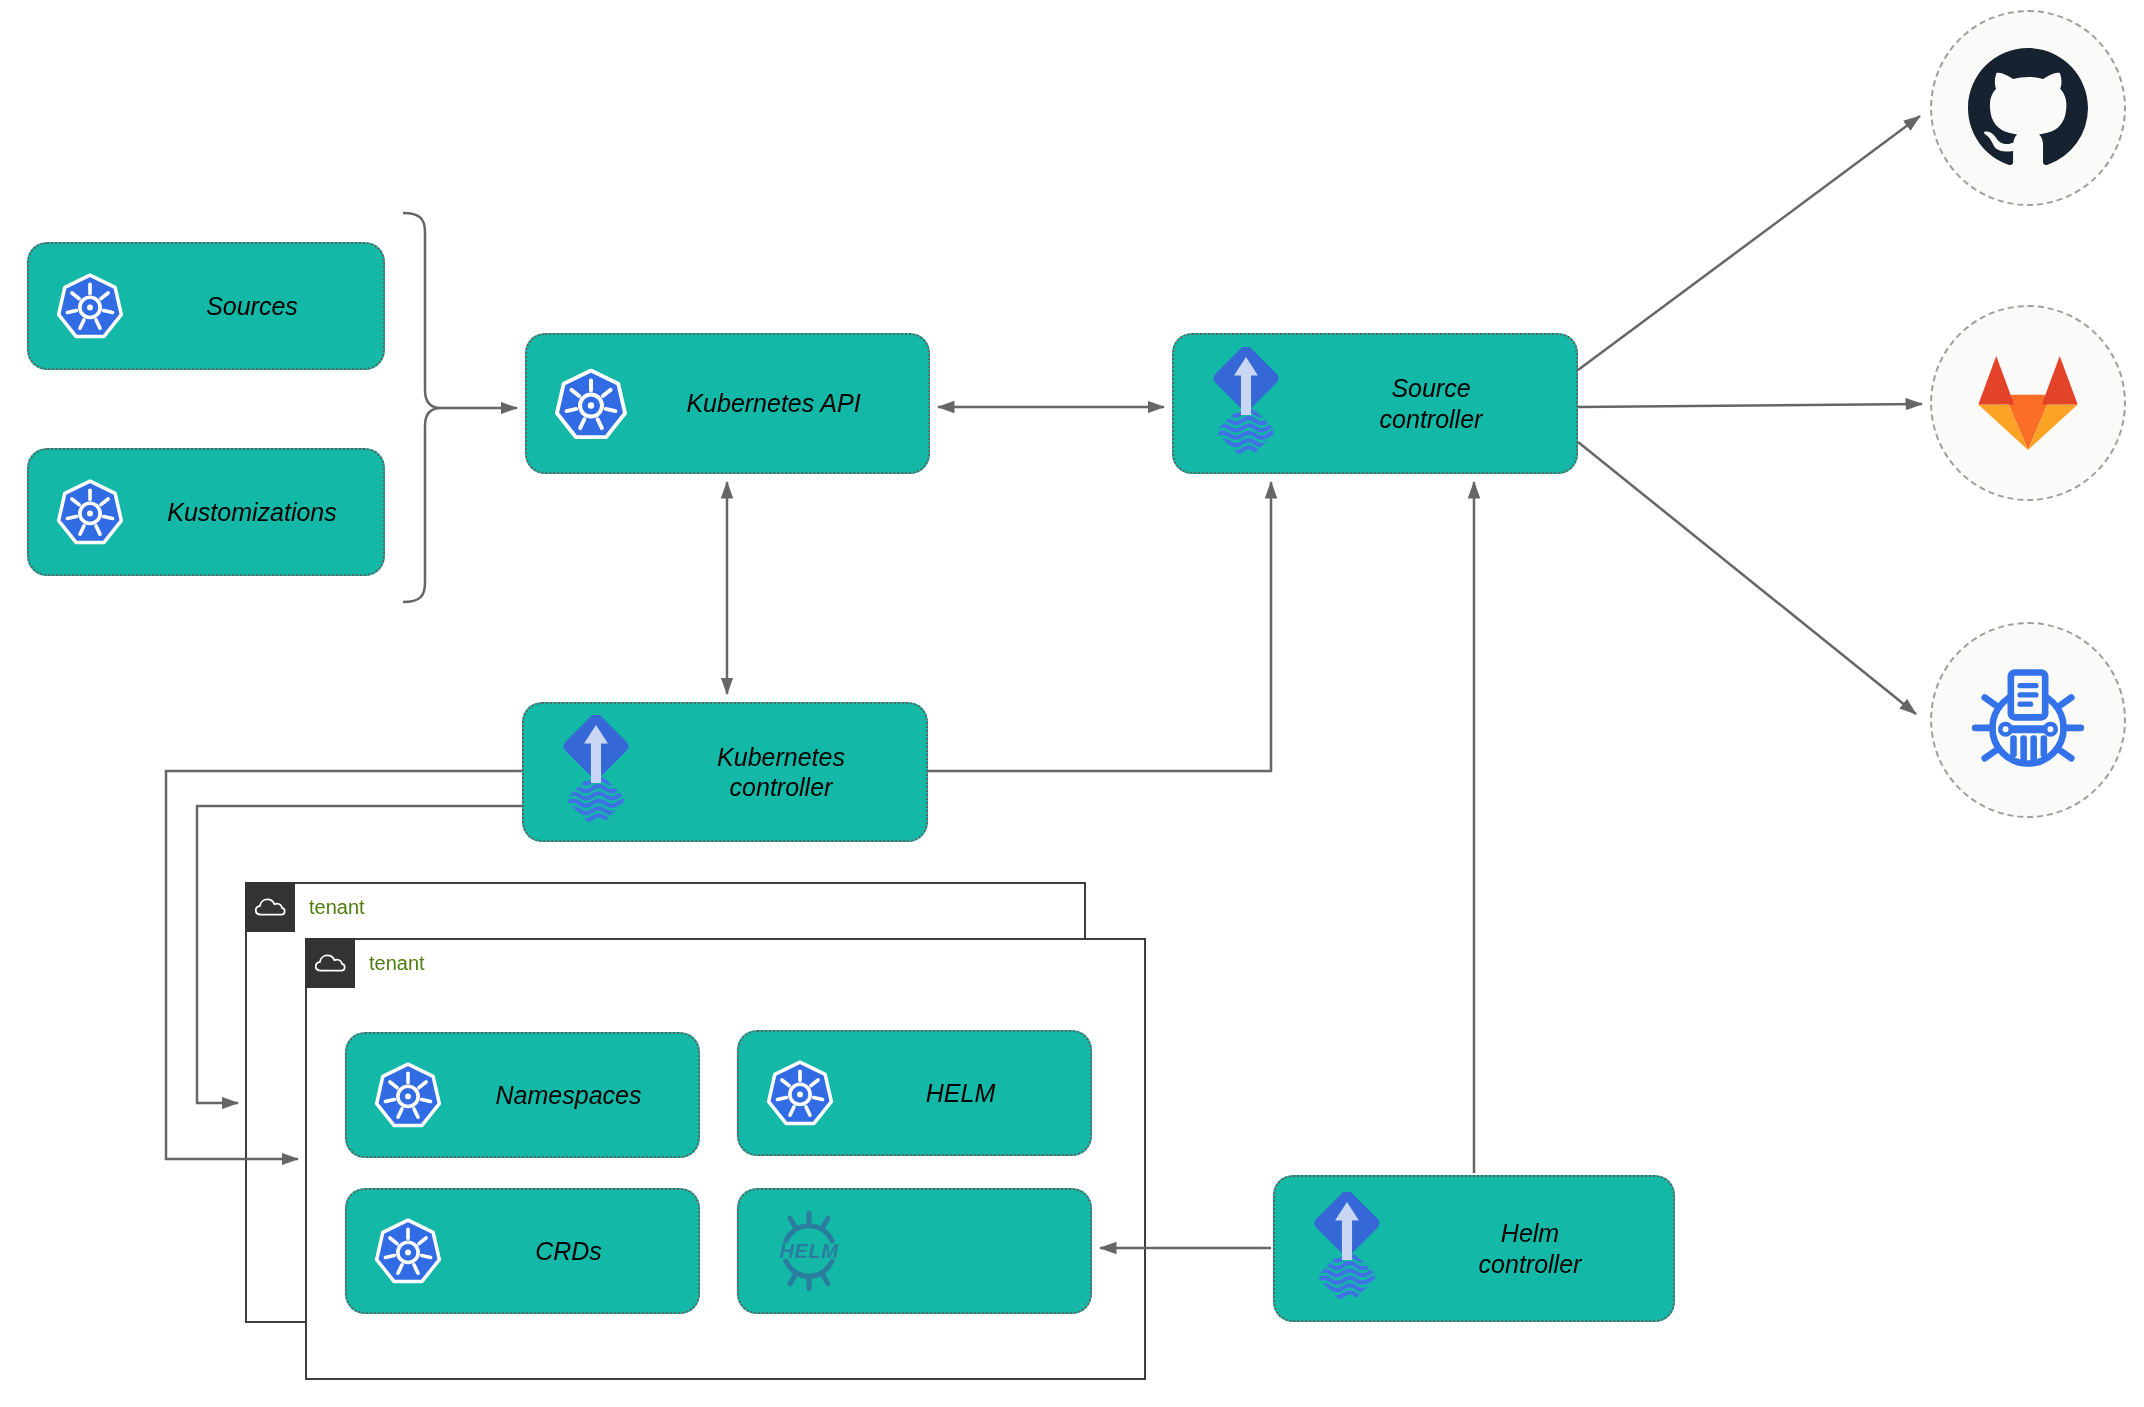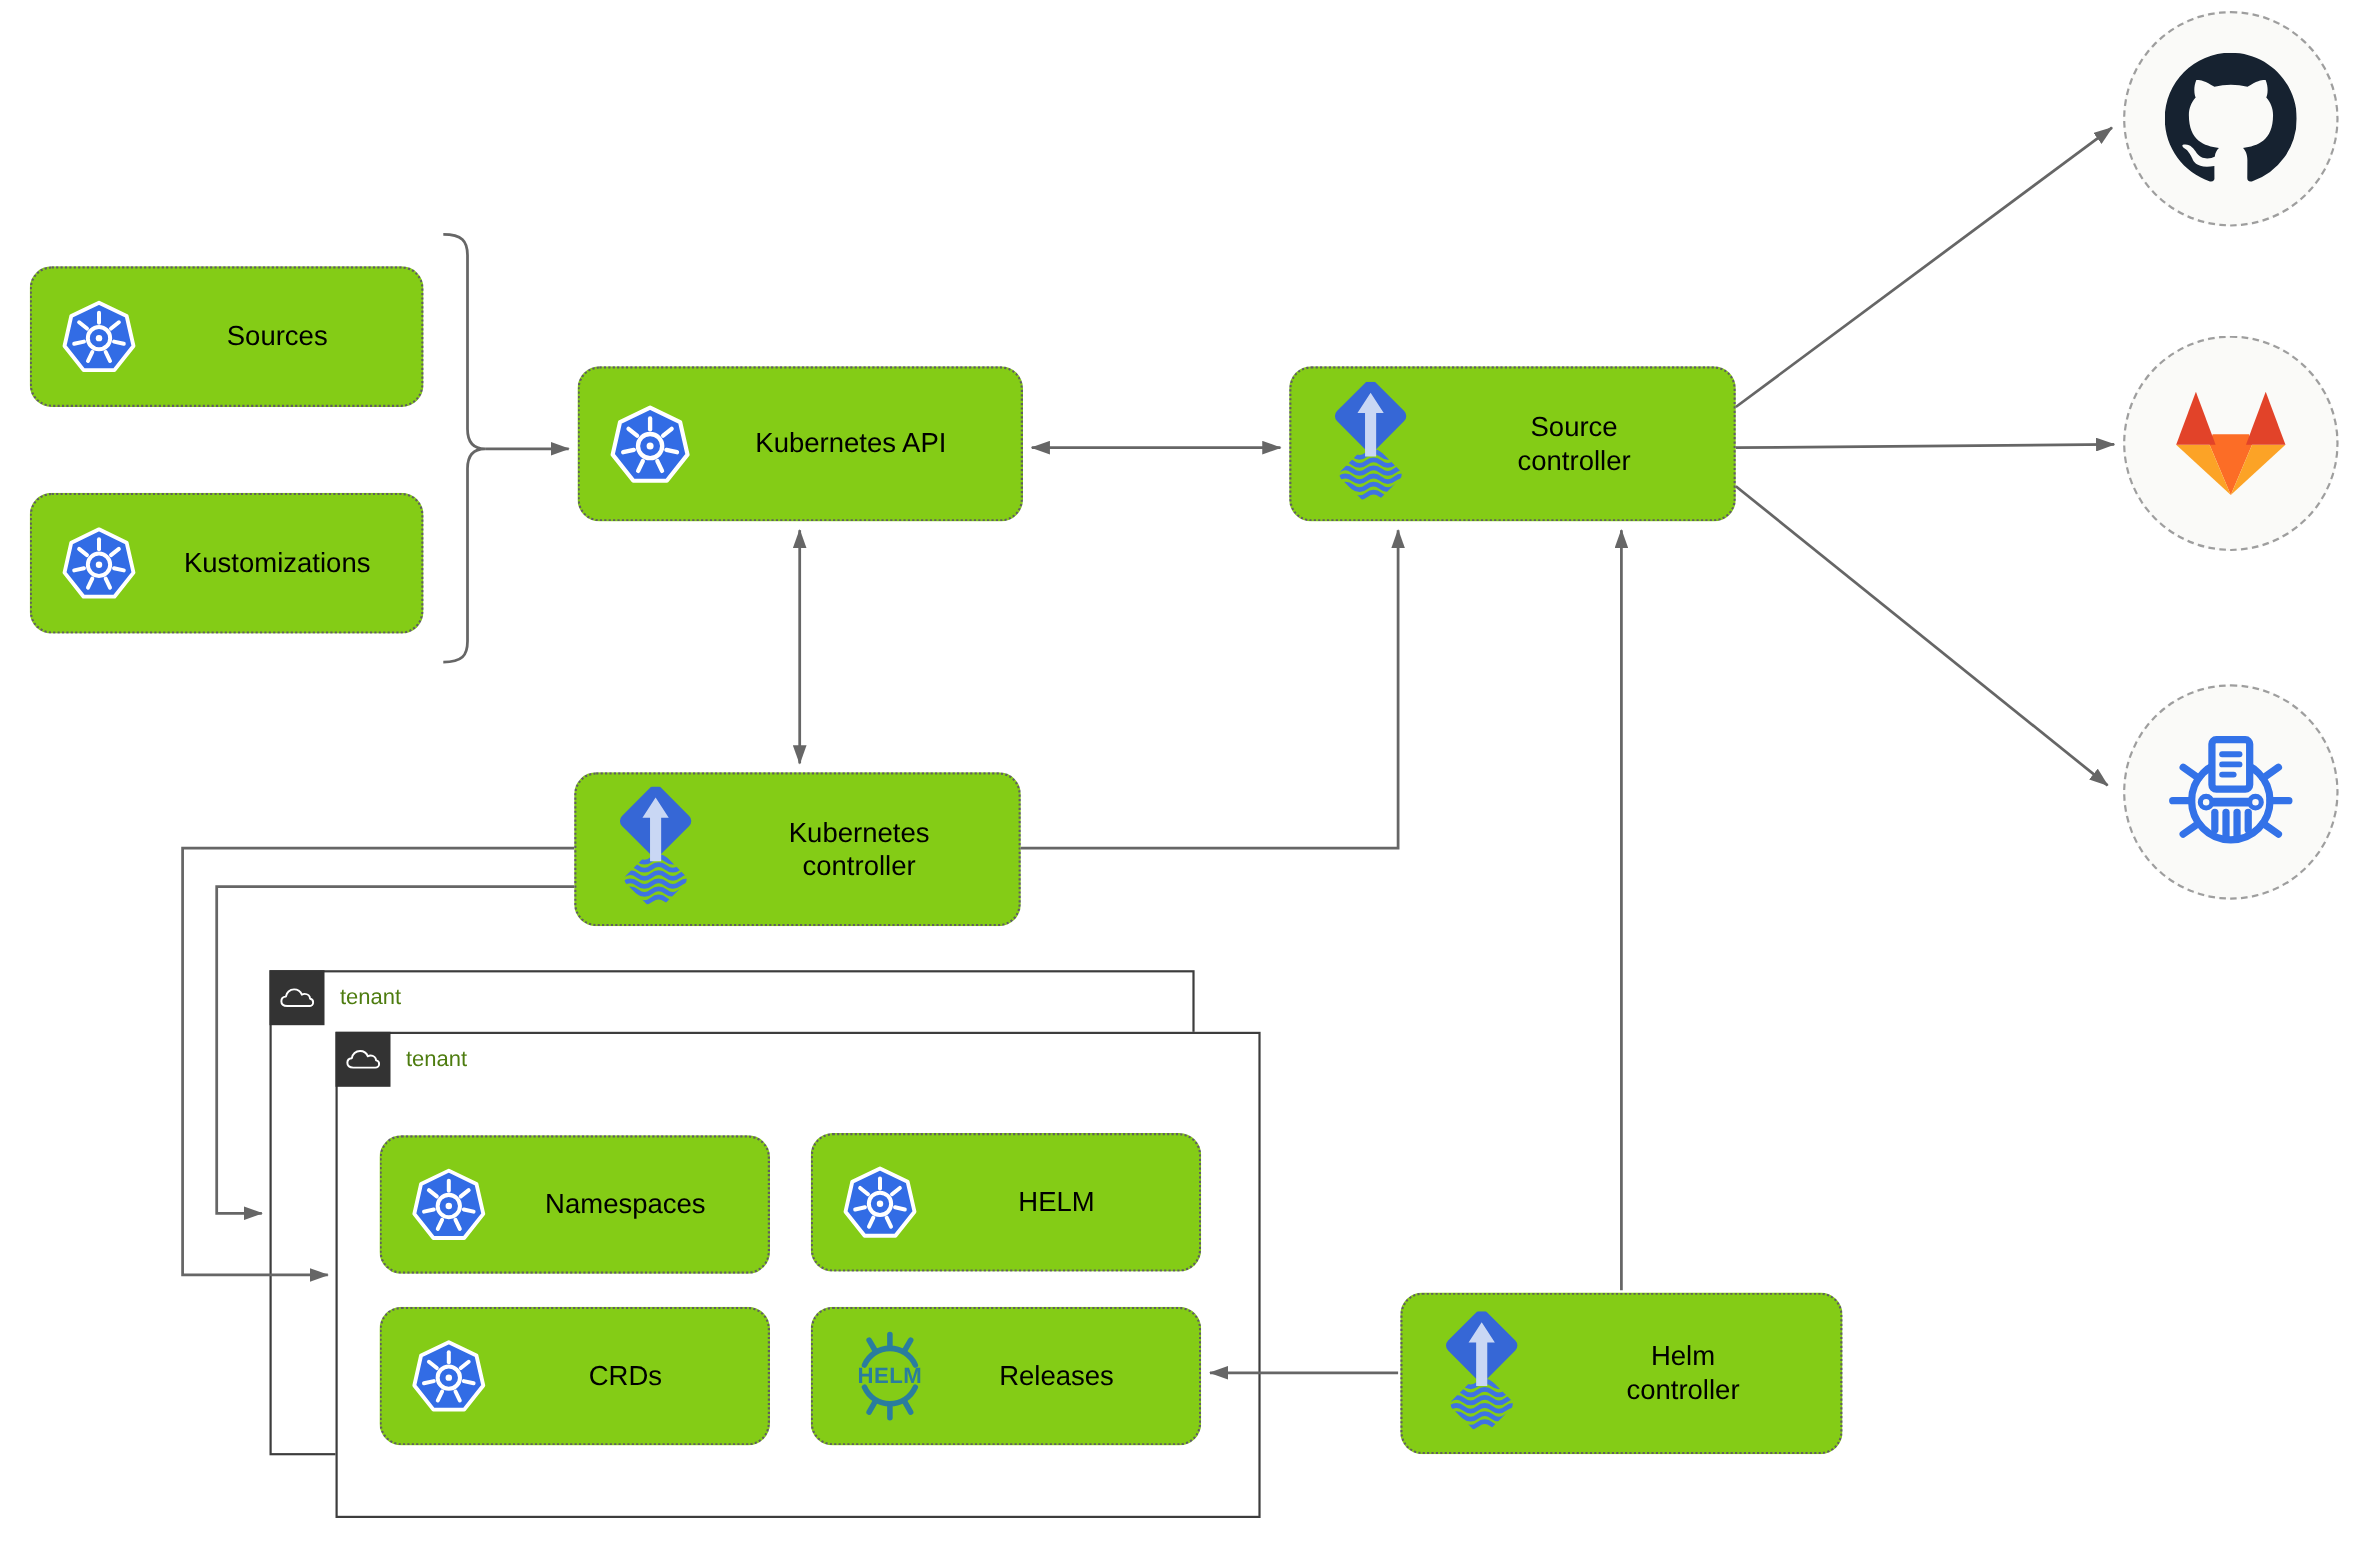--- a/index.html
+++ b/index.html
@@ -2,22 +2,22 @@
 <html><head>
 <meta charset="utf-8">
 <style>
   html,body{margin:0;padding:0;background:#fff;}
   .stage{
     position:relative;width:2144px;height:1407px;background:#ffffff;overflow:hidden;
     font-family:"Liberation Sans","DejaVu Sans",sans-serif;
   }
   
   .node{
-    position:absolute;background:#84cc16;border:2px dotted #5f5f5f;border-radius:20px;
-    box-sizing:border-box;z-index:3;
+    position:absolute;background:#14b8a6;border:2px dotted #5f5f5f;border-radius:20px;
+    box-sizing:border-box;z-index:3;font-style:italic;
   }
   .node .node-icon{position:absolute;left:26px;top:50%;transform:translateY(-50%);}
   .node .node-label{
     position:absolute;left:102px;right:10px;top:0;bottom:0;
     display:flex;align-items:center;justify-content:center;text-align:center;
     font-size:25px;color:#000;line-height:1.22;
   }
   .node.flux-node .node-label{left:122px;}
   .node .node-label span{display:inline-block;}
   .node .wrap-2{max-width:150px;}
@@ -239,23 +239,20 @@
       </svg>
     <div class="node-label">
         <span>CRDs</span>
       </div>
   </div>
 
   <div class="node" style="left:737px;top:1188px;width:355px;height:126px;">
     <svg class="node-icon" width="84" height="84" style="left:28px;">
         <use href="#sym-helm"></use>
       </svg>
-    <div class="node-label">
-        <span>Releases</span>
-      </div>
   </div>
 
   <div class="ext-circle" style="left:1930px;top:10px;">
     <svg width="120" height="120">
         <use href="#sym-github"></use>
       </svg>
   </div>
   <div class="ext-circle" style="left:1930px;top:305px;">
     <svg width="138" height="138">
         <use href="#sym-gitlab"></use>

